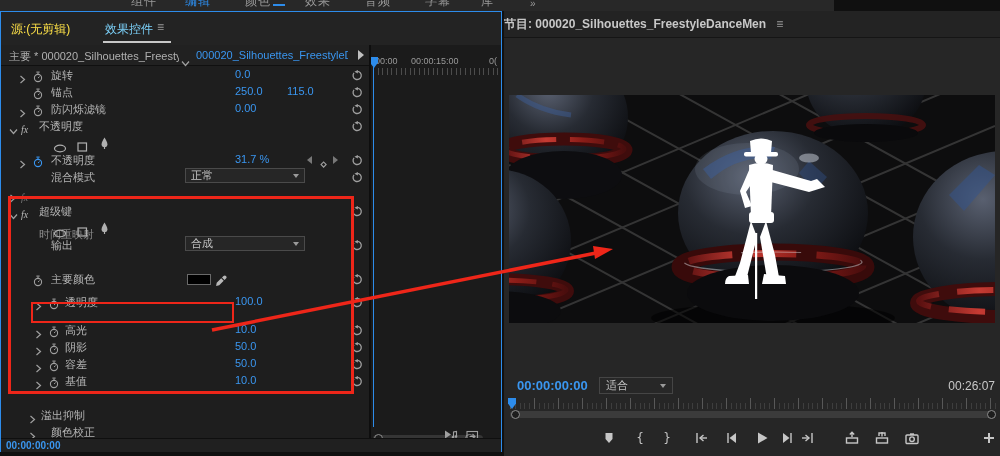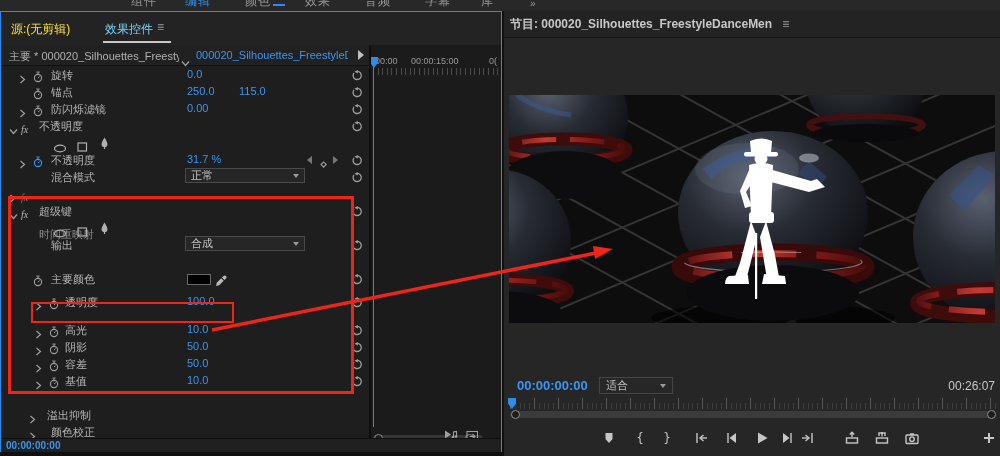--- a/index.html
+++ b/index.html
@@ -1,19 +1,19 @@
 <!DOCTYPE html>
 <html><head>
 <meta charset="utf-8">
 <style>
   html,body{margin:0;padding:0;background:#161616;}
   #stage{position:relative;width:1000px;height:456px;background:#101010;overflow:hidden;
          font-family:"Liberation Sans","DejaVu Sans",sans-serif;-webkit-font-smoothing:antialiased;}
   
-  .wsbar{position:absolute;left:0;top:0;width:1000px;height:11px;background:#282828;overflow:hidden;}
+  .wsbar{position:absolute;left:0;top:0;width:834px;height:11px;background:#282828;overflow:hidden;}
   .wsit{position:absolute;top:-7px;font-size:12px;color:#9a9a9a;letter-spacing:1px;white-space:nowrap;cursor:default;}
   .wsit.on{color:#2d8ceb;}
   .wsdash{position:absolute;top:4px;height:2px;width:12px;background:#2d8ceb;}
   .wsovf{position:absolute;top:-2px;font-size:10px;color:#9a9a9a;}
   
   .lpanel{position:absolute;left:0;top:11px;width:502px;height:441px;background:#1e1e1e;
           border:1px solid #2d8ceb;box-sizing:border-box;}
   .tabbar{position:absolute;left:0;top:0;width:100%;height:33px;background:#232323;}
   .tab{position:absolute;top:9px;font-size:12px;white-space:nowrap;cursor:default;}
   .tab.inactive{color:#fde047;}
@@ -22,21 +22,21 @@
   .pmenu{position:absolute;left:156px;top:8px;color:#9a9a9a;font-size:12px;}
   .ecp-header{position:absolute;left:0;top:33px;width:368px;height:20px;background:#212121;border-bottom:1px solid #101010;}
   .trk{position:absolute;left:8px;top:4px;font-size:11px;color:#b0b0b0;white-space:nowrap;max-width:170px;overflow:hidden;}
   .clipname{position:absolute;left:195px;top:4px;font-size:11px;color:#3a96f0;white-space:nowrap;max-width:152px;overflow:hidden;}
   .hdrchv{position:absolute;left:180px;top:8px;}
   .hdr-play{position:absolute;left:357px;top:5px;width:0;height:0;border-left:6px solid #c0c0c0;border-top:5px solid transparent;border-bottom:5px solid transparent;}
   #rows{position:absolute;left:0;top:54px;width:368px;height:372px;overflow:hidden;}
   .rw{position:absolute;left:0;width:368px;height:17px;}
   .rlab{position:absolute;top:2px;font-size:11px;color:#b4b4b4;white-space:nowrap;}
   .rlab.dim{color:#8a8a8a;margin-top:40px;}
-  .rval{position:absolute;top:2px;font-size:11px;color:#3a96f0;white-space:nowrap;cursor:ew-resize;}
+  .rval{position:absolute;top:2px;font-size:11px;color:#3a96f0;white-space:nowrap;cursor:ew-resize;margin-left:48px;}
   .ricon{position:absolute;top:3px;}
   .rchv{position:absolute;top:4px;}
   .rst{position:absolute;left:350px;top:2px;width:12px;height:12px;}
   .dd{position:absolute;left:184px;top:0px;width:120px;height:15px;background:#262626;border:1px solid #4a4a4a;
       display:flex;align-items:center;justify-content:space-between;padding:0 5px;box-sizing:border-box;}
   .dd span{font-size:11px;color:#c6c6c6;}
   .ddch{width:0;height:0;border-left:3.5px solid transparent;border-right:3.5px solid transparent;border-top:4px solid #9a9a9a;}
   .fxi{font-style:italic;font-size:10px;color:#b8b8b8;font-family:"Liberation Serif",serif;}
   .fxi.dim{color:#777;}
   .swatch{position:absolute;left:186px;top:4px;width:22px;height:9px;background:#000;border:1px solid #6a6a6a;}
@@ -49,21 +49,21 @@
   .ph-line{position:absolute;left:2px;top:22px;width:1px;height:360px;background:#2d8ceb;}
   .ph-head{position:absolute;left:-2px;top:11px;}
   .hsb{position:absolute;left:2px;top:390px;width:110px;height:7px;background:#353535;border-radius:4px;}
   .hsb i{position:absolute;top:-1px;width:7px;height:7px;border-radius:50%;background:#1d1d1d;border:1.5px solid #8f8f8f;}
   .ecp-footer{position:absolute;left:0;top:426px;width:500px;height:13px;background:#202020;border-top:1px solid #0f0f0f;}
   .ftc{position:absolute;left:5px;top:1px;font-size:10px;font-weight:bold;color:#3a96f0;}
   .fic{position:absolute;top:1px;}
   
   .rpanel{position:absolute;left:504px;top:11px;width:496px;height:445px;background:#262626;}
   .rp-header{position:absolute;left:0;top:0;width:100%;height:27px;background:#232323;border-bottom:1px solid #151515;
-             display:flex;align-items:center;gap:10px;padding-left:6px;box-sizing:border-box;}
+             display:flex;align-items:center;gap:10px;box-sizing:border-box;}
   .rp-title{font-size:12px;font-weight:bold;color:#c8c8c8;white-space:nowrap;}
   .pmenu2{color:#9a9a9a;font-size:12px;}
   .video{position:absolute;left:5px;top:84px;width:486px;height:228px;background:#0d0d0e;overflow:hidden;}
   .rp-controls{position:absolute;left:0;top:365px;width:100%;height:20px;}
   .ptc{position:absolute;left:13px;top:2px;font-size:13px;font-weight:bold;color:#3a96f0;}
   .zoomsel{position:absolute;left:95px;top:1px;width:74px;height:17px;background:#272727;border:1px solid #454545;
            display:flex;align-items:center;justify-content:space-between;padding:0 6px;box-sizing:border-box;}
   .zoomsel span{font-size:11px;color:#c6c6c6;}
   .pdur{position:absolute;right:5px;top:3px;font-size:12px;color:#c8c8c8;}
   .rp-ruler{position:absolute;left:6px;top:387px;width:488px;height:11px;
@@ -357,21 +357,21 @@
           <span class="rval" style="left:186px">10.0</span>
           <span class="rst"><svg width="12" height="12" viewBox="0 0 12 12">
               <path d="M3 2.8 A4.1 4.1 0 1 0 6.2 1.3" fill="none" stroke="#9f9f9f" stroke-width="1.3"></path>
               <path d="M6.9 0 L3.4 1.7 L6.9 3.5 Z" fill="#9f9f9f"></path>
             </svg></span>
         </div>
         <div class="rw" style="top:340px">
           <span class="rchv" style="left:28px"><svg width="7" height="9" viewBox="0 0 7 9">
               <path d="M1.5 1 L5.5 4.5 L1.5 8" stroke="#9f9f9f" fill="none" stroke-width="1.2"></path>
             </svg></span>
-          <span class="rlab" style="left:46px">溢出抑制</span>
+          <span class="rlab" style="left:40px">溢出抑制</span>
         </div>
         <div class="rw" style="top:357px">
           <span class="rchv" style="left:28px"><svg width="7" height="9" viewBox="0 0 7 9">
               <path d="M1.5 1 L5.5 4.5 L1.5 8" stroke="#9f9f9f" fill="none" stroke-width="1.2"></path>
             </svg></span>
           <span class="rlab" style="left:50px">颜色校正</span>
         </div>
       </div>
     <div class="tl-divider"></div>
     <div class="tl-area">

